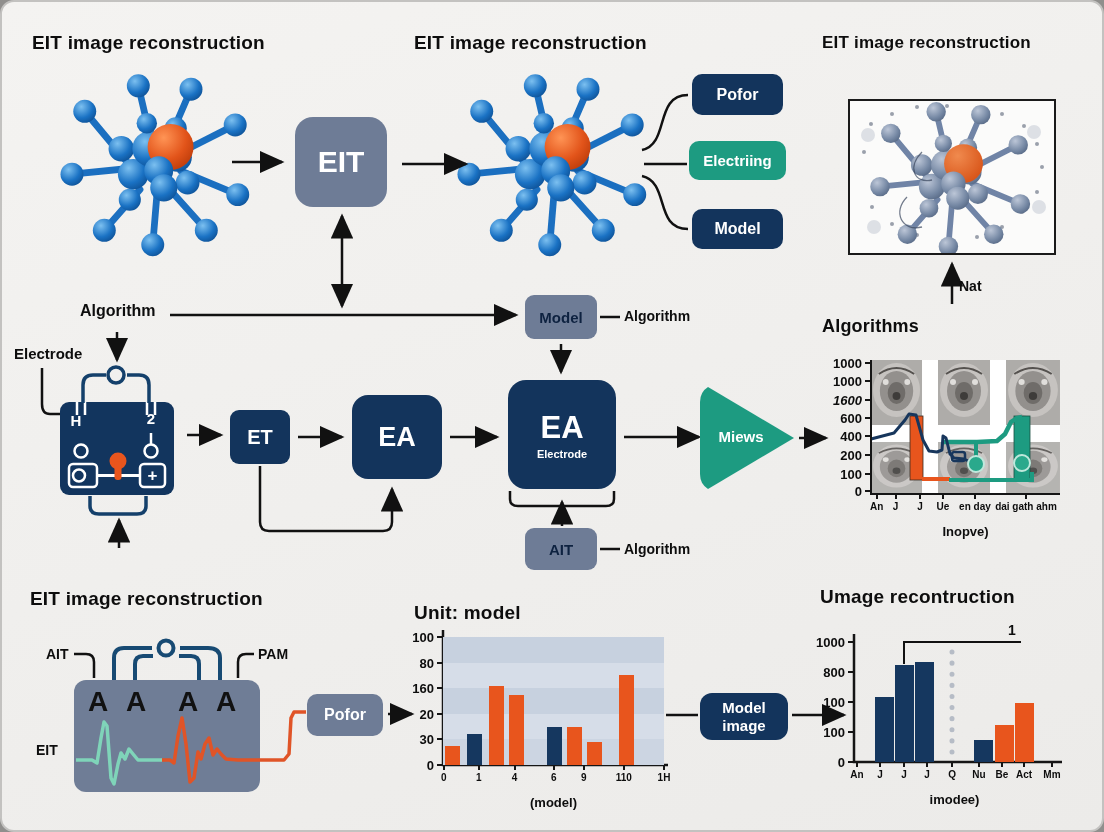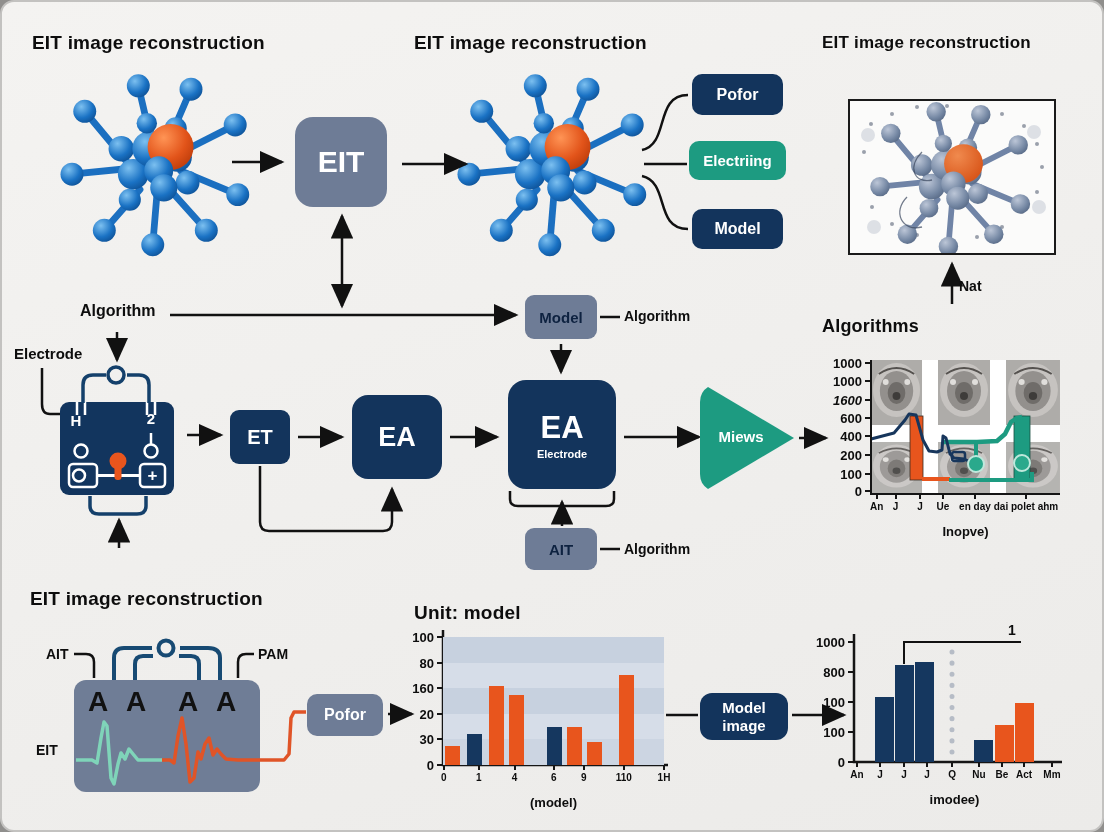--- a/index.html
+++ b/index.html
@@ -302,20 +302,21 @@
   <div class="abs lbl" style="left:44px;top:644px;font-size:14px">AIT</div>
   <div class="abs lbl" style="left:256px;top:644px;font-size:14px">PAM</div>
   <div class="abs lbl" style="left:34px;top:740px;font-size:14px">EIT</div>
   <div class="aletter" style="left:86px;top:684px">A</div>
   <div class="aletter" style="left:124px;top:684px">A</div>
   <div class="aletter" style="left:176px;top:684px">A</div>
   <div class="aletter" style="left:214px;top:684px">A</div>
   <div class="box graybox" style="left:305px;top:692px;width:76px;height:42px;border-radius:10px;font-size:16px">Pofor</div>
 
   <div class="abs title" style="left:412px;top:600px">Unit: model</div>
+  <div class="abs title" style="left:818px;top:584px">Umage recontruction</div>
   <div class="box navybox" style="left:698px;top:691px;width:88px;height:47px;border-radius:12px;flex-direction:column;font-size:15px;line-height:1.15">
     <div>Model</div>
     <div>image</div>
   </div>
   <div class="abs lbl" style="left:1006px;top:620px;font-size:14px">1</div>
 
   <div class="plot" id="algo-plot" style="left:869px;top:358px;width:189px;height:134px">
       <div class="ytick" style="bottom: 98%;">1000</div>
       <div class="ydash" style="bottom: 98%;"></div>
       <div class="ytick" style="bottom: 84%;">1000</div>
@@ -335,21 +336,21 @@
       <div class="xtick" style="left: 3%;">An</div>
       <div class="xdash" style="left: 3%;"></div>
       <div class="xtick" style="left: 13%;">J</div>
       <div class="xdash" style="left: 13%;"></div>
       <div class="xtick" style="left: 26%;">J</div>
       <div class="xdash" style="left: 26%;"></div>
       <div class="xtick" style="left: 38%;">Ue</div>
       <div class="xdash" style="left: 38%;"></div>
       <div class="xtick" style="left: 55%;">en day</div>
       <div class="xdash" style="left: 55%;"></div>
-      <div class="xtick" style="left: 82%;">dai polet ahm</div>
+      <div class="xtick" style="left: 82%;">dai gath ahm</div>
       <div class="xdash" style="left: 82%;"></div>
       <div class="xlabel">Inopve)</div>
     </div>
   <div class="plot" id="unit-plot" style="left:441px;top:635px;width:221px;height:128px">
       <div class="ytick" style="bottom: 100%;">100</div>
       <div class="ydash" style="bottom: 100%;"></div>
       <div class="ytick" style="bottom: 80%;">80</div>
       <div class="ydash" style="bottom: 80%;"></div>
       <div class="ytick" style="bottom: 60%;">160</div>
       <div class="ydash" style="bottom: 60%;"></div>

